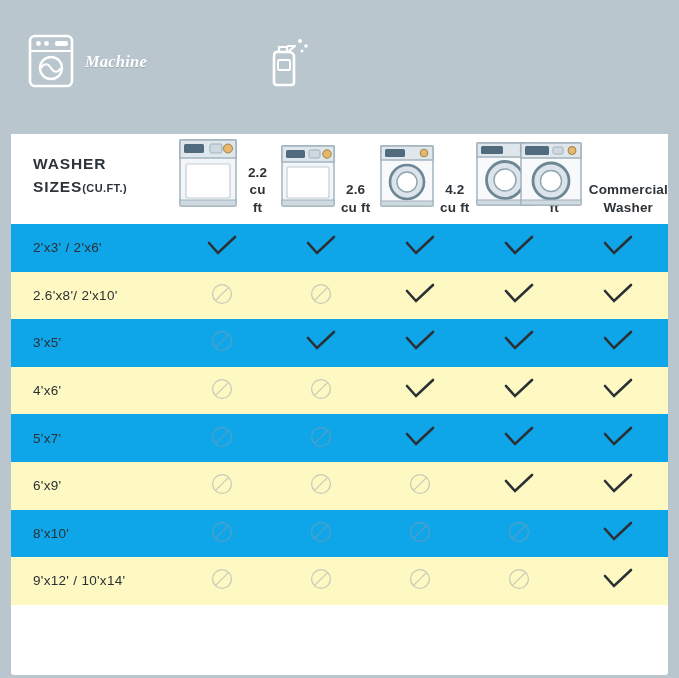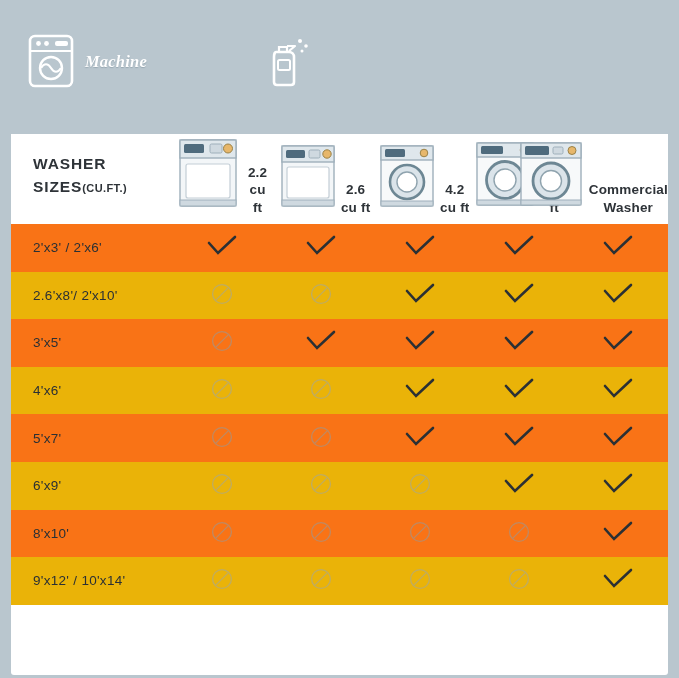--- a/index.html
+++ b/index.html
@@ -115,22 +115,22 @@
     text-align: center;
   }
   .cap .l2 { display: block; }
 
   tbody td {
     height: 47.6px;
     padding: 0;
     font-size: 13.5px;
     color: #2b3034;
   }
-  tbody tr.shade td { background: #f97316; }
-  tbody tr.plain td { background: #eab308; }
+  tbody tr.shade td { background: #0ea5e9; }
+  tbody tr.plain td { background: #fef9c3; }
   td.rowlabel {
     padding-left: 22px;
     letter-spacing: .3px;
     white-space: nowrap;
   }
   td.mark { text-align: center; }
 
   .check {
     display: inline-block;
     vertical-align: middle;

